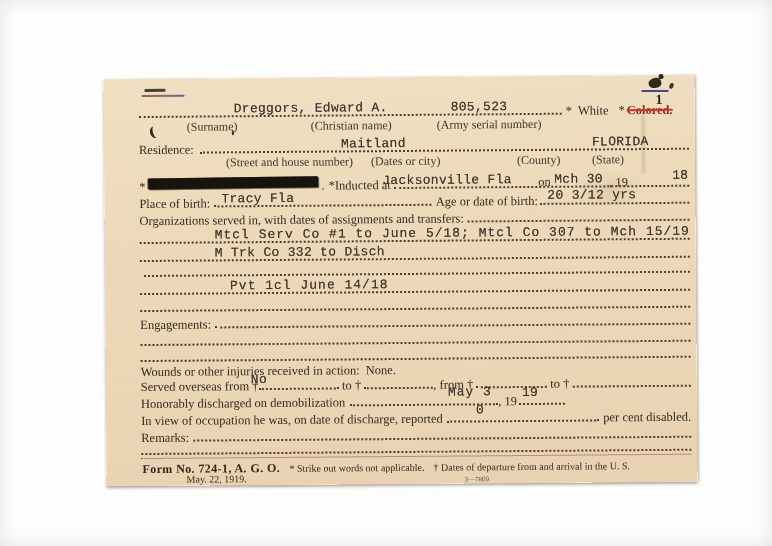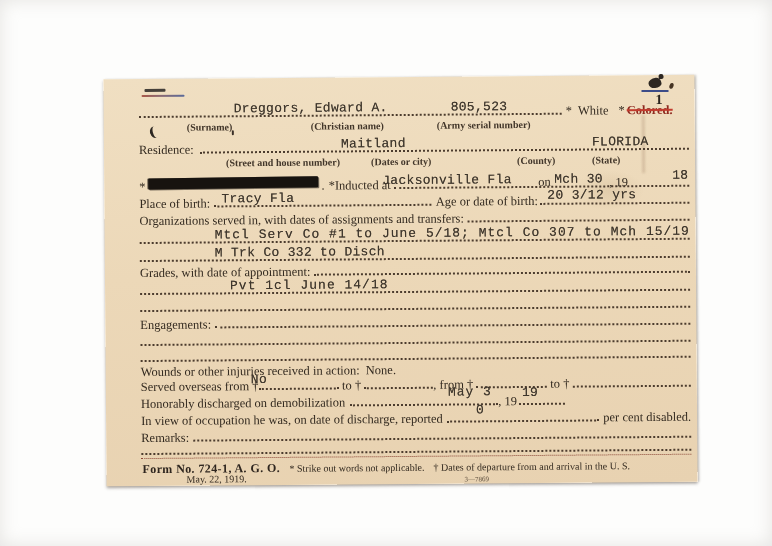--- a/index.html
+++ b/index.html
@@ -15,21 +15,21 @@
     background:linear-gradient(176deg,#f0dfc2 0%,#ecd8b8 45%,#e8d2b1 100%);
     transform:rotate(-0.45deg);
     box-shadow:0 2px 3px rgba(90,80,70,.45), 2px 0 2px rgba(120,110,100,.25);
     color:#32291f;
   }
   .row{
     position:absolute;left:35px;right:6px;height:16px;
     display:flex;align-items:flex-end;
   }
   .printed{white-space:nowrap;font-size:12.5px;line-height:1;margin-bottom:-2px;}
-  .printed.sm{font-size:10px;color:#42362a;font-weight:bold;}
+  .printed.sm{font-size:12px;color:#42362a;}
   .leader{align-self:stretch;border-bottom:2px dotted #4c3c2e;flex:1 1 0;min-width:4px;}
   .leader.fixed{flex:0 0 auto;}
   .typed{
     position:absolute;font-family:"Liberation Mono", monospace;
     font-size:13px;line-height:1;color:#3e362c;letter-spacing:.3px;
     white-space:nowrap;text-shadow:0 0 .5px rgba(62,54,44,.7);
   }
   .typed.ls-wide{letter-spacing:1px;}
   .ov-printed{position:absolute;font-size:12.5px;line-height:1;color:#32291f;white-space:nowrap;}
   .abs{position:absolute;}
@@ -144,21 +144,20 @@
     <span class="leader"></span>
     <span class="typed ls-wide" style="left:75px;bottom:2px;">Mtcl Serv Co #1 to June 5/18; Mtcl Co 307 to Mch 15/19</span>
   </div>
 
   <div class="row" style="top:166px;height:17px;">
     <span class="leader"></span>
     <span class="typed" style="left:75px;bottom:2px;">M Trk Co 332 to Disch</span>
   </div>
 
   <div class="row" style="top:182px;height:16px;">
-    <span class="printed">Grades, with date of appointment:</span>
     <span class="leader" style="margin-left:4px;"></span>
   </div>
 
   <div class="row" style="top:199px;height:17px;">
     <span class="leader"></span>
     <span class="typed" style="left:90px;bottom:2px;letter-spacing:1px;">Pvt 1cl June 14/18</span>
   </div>
 
   <div class="row" style="top:217px;height:16px;">
     <span class="leader"></span>

